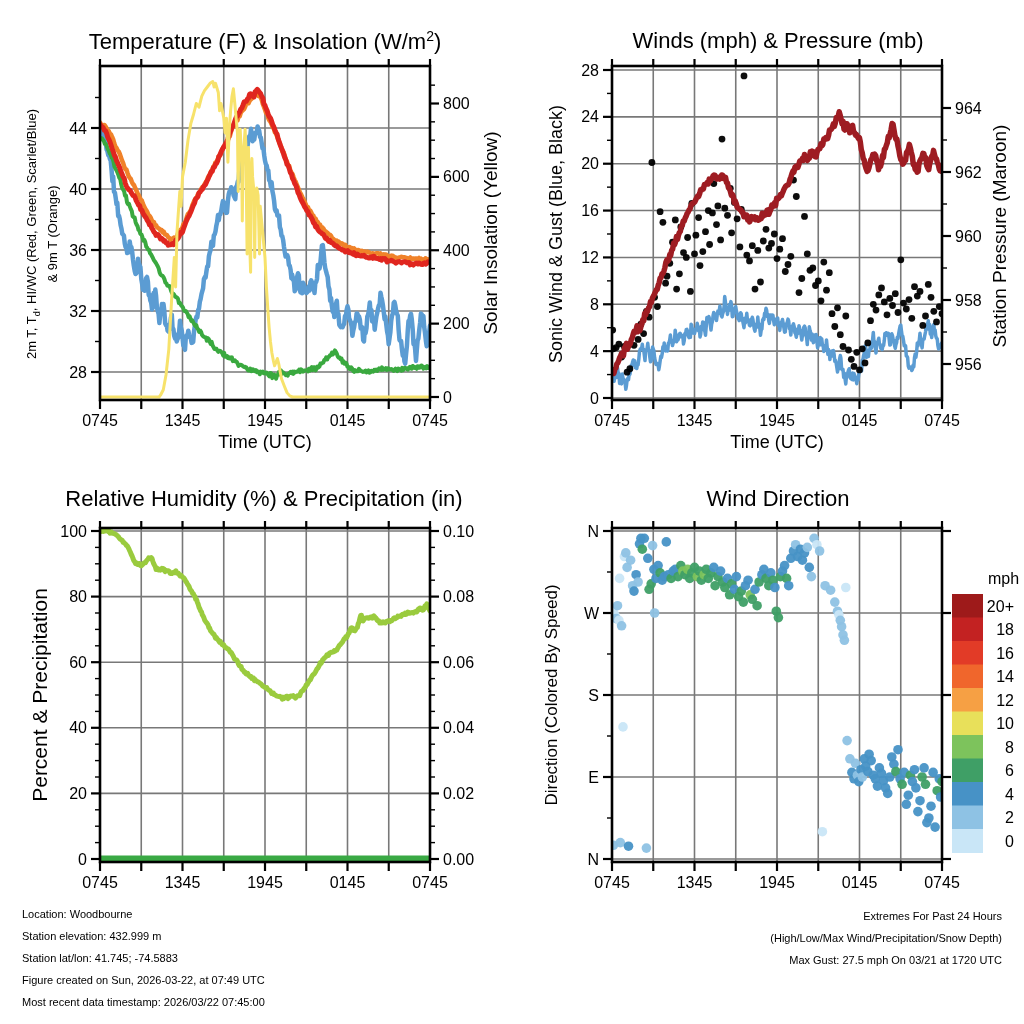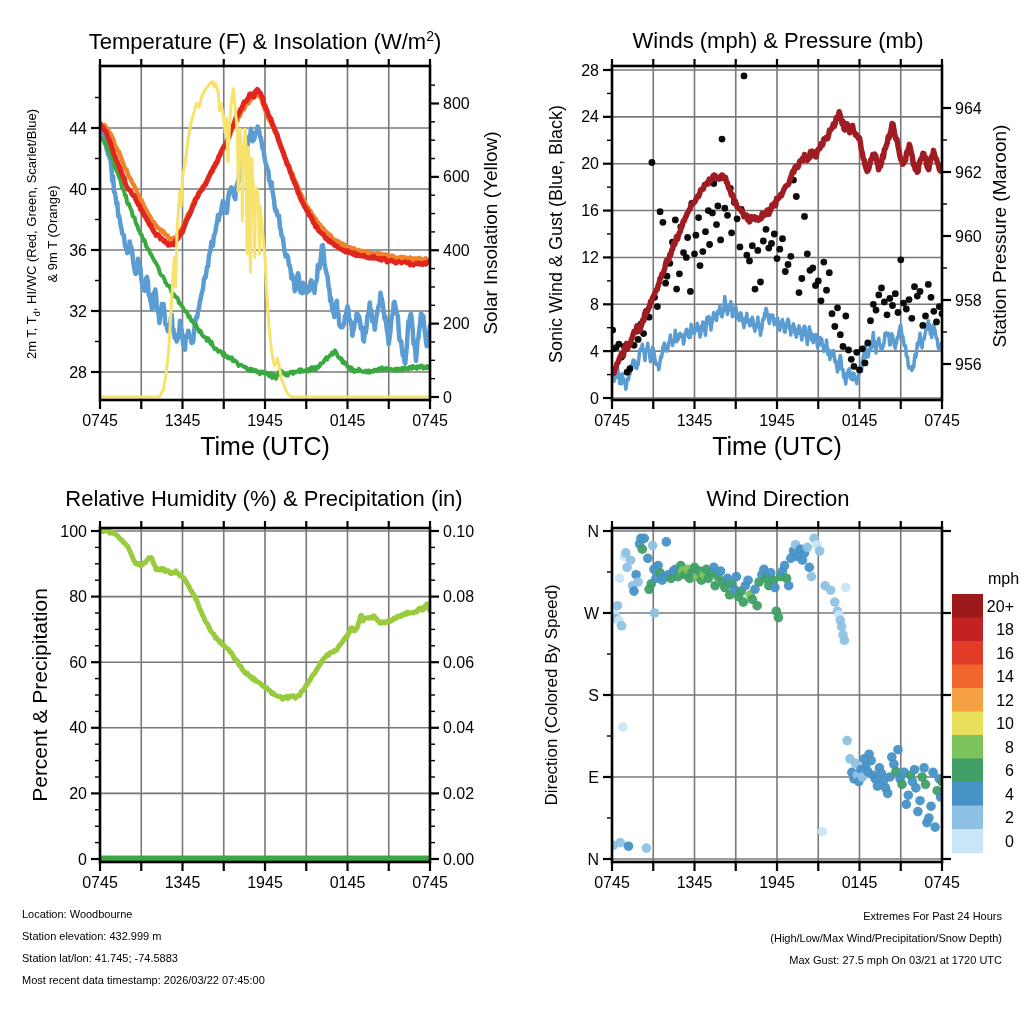--- a/index.html
+++ b/index.html
@@ -1,21 +1,21 @@
 <!DOCTYPE html>
 <html><head>
 <meta charset="utf-8">
 <style>
   html,body{margin:0;padding:0;background:#fff;}
   .canvas{position:relative;width:1024px;height:1024px;background:#fff;overflow:hidden;
           font-family:"Liberation Sans", sans-serif;color:#000;}
   .abs{position:absolute;}
   .title{font-size:22px;white-space:nowrap;transform:translateX(-50%);}
   .title sup{font-size:14px;}
-  .xlabel{font-size:25px;white-space:nowrap;transform:translateX(-50%);}
+  .xlabel{font-size:18px;white-space:nowrap;transform:translateX(-50%);}
   .rot{white-space:nowrap;transform:translate(-50%,-50%) rotate(-90deg);}
   .ylab-small{font-size:13px;line-height:15px;text-align:center;}
   .ylab-small sub{font-size:9px;}
   .footer-line{font-size:11px;line-height:22px;white-space:nowrap;}
   .footer-right{text-align:right;}
   .red-vals{color:#cc2222;font-weight:700;}
   .credit{font-size:15px;color:#a6a6a6;white-space:nowrap;transform:translateX(-50%);margin-top:32px;}
   .cb-title{font-size:16px;}
   svg text{font-family:"Liberation Sans", sans-serif;}
 </style>
@@ -700,20 +700,21 @@
   <div class="abs rot" style="left:1000px;top:236px;font-size:19px">Station Pressure (Maroon)</div>
   <div class="abs rot" style="left:40px;top:695px;font-size:21px">Percent &amp; Precipitation</div>
   <div class="abs rot" style="left:552px;top:695px;font-size:17px">Direction (Colored By Speed)</div>
 
   <div class="abs cb-title" style="left:988px;top:570px">mph</div>
 
   <div class="abs" style="left:22px;top:903px">
     <div class="footer-line">Location: Woodbourne</div>
     <div class="footer-line">Station elevation: 432.999 m</div>
     <div class="footer-line">Station lat/lon: 41.745; -74.5883</div>
+    <div class="footer-line">Figure created on Sun, 2026-03-22, at 07:49 UTC</div>
     <div class="footer-line">Most recent data timestamp: 2026/03/22 07:45:00</div>
   </div>
 
   <div class="abs footer-right" style="right:22px;top:905px">
     <div class="footer-line">Extremes For Past 24 Hours</div>
     <div class="footer-line">(High/Low/Max Wind/Precipitation/Snow Depth)</div>
     <div class="footer-line">Max Gust: 27.5 mph On 03/21 at 1720 UTC</div>
   </div>
 
   <div class="abs credit" style="left:512px;top:1002px">Created By Nick Bassill Using Data Provided By The NYS Mesonet</div>

